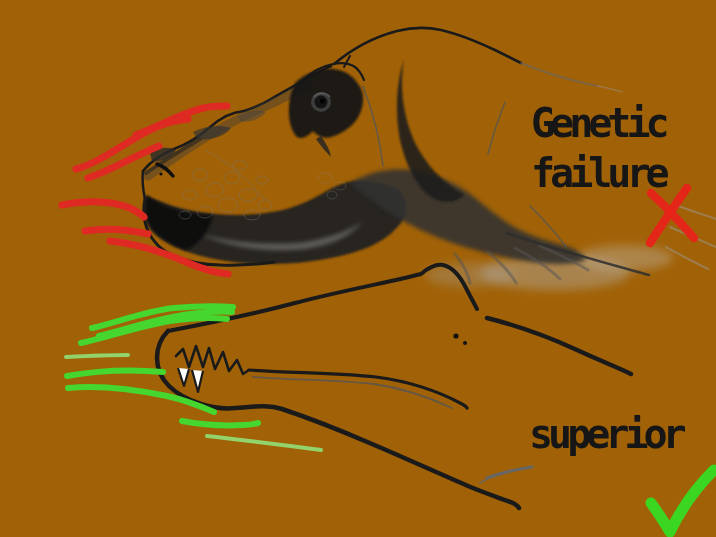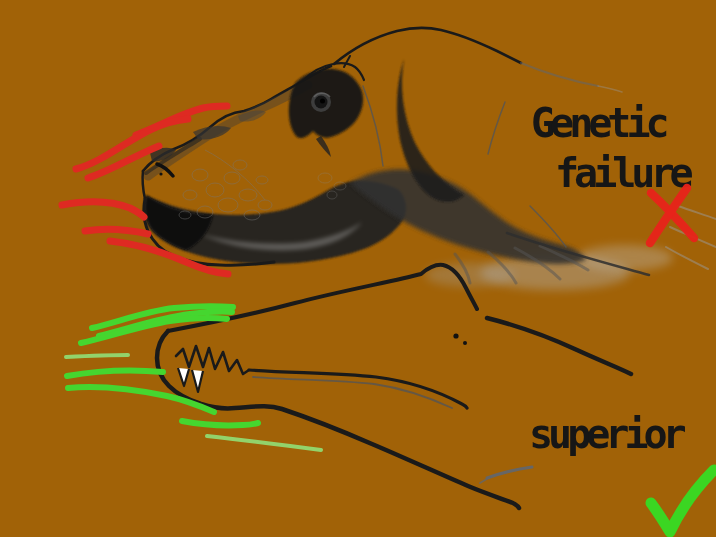--- a/index.html
+++ b/index.html
@@ -24,21 +24,21 @@
     font-family:"DejaVu Sans Mono", monospace;
     font-weight:bold;
     font-size:40px;
     line-height:40px;
     color:var(--ink);
     white-space:nowrap;
     letter-spacing:-5px;
     z-index:1;
   }
   #cap-genetic{left:531px;top:103px;}
-  #cap-failure{left:531px;top:153px;margin-left:24px;}
+  #cap-failure{left:531px;top:153px;}
   #cap-superior{left:529px;top:414px;}
   #cap-aerochad{left:514px;top:466px;letter-spacing:-4px;}
   svg.draw{position:absolute;left:0;top:0;z-index:2;}
   .ink{stroke:var(--sketch);fill:none;stroke-linecap:round;stroke-linejoin:round;}
   .flow-red{stroke:var(--red-flow);fill:none;stroke-width:7;stroke-linecap:round;}
   .flow-green{stroke:var(--green-flow);fill:none;stroke-width:6;stroke-linecap:round;}
   .flow-green-light{stroke:var(--green-flow-light);fill:none;stroke-width:4;stroke-linecap:round;opacity:.85;}
   .mark-red{stroke:var(--red-mark);fill:none;stroke-width:8.5;stroke-linecap:round;opacity:.95;}
   .mark-green{stroke:var(--green-mark);fill:none;stroke-width:11;stroke-linecap:round;stroke-linejoin:round;}
 </style>

